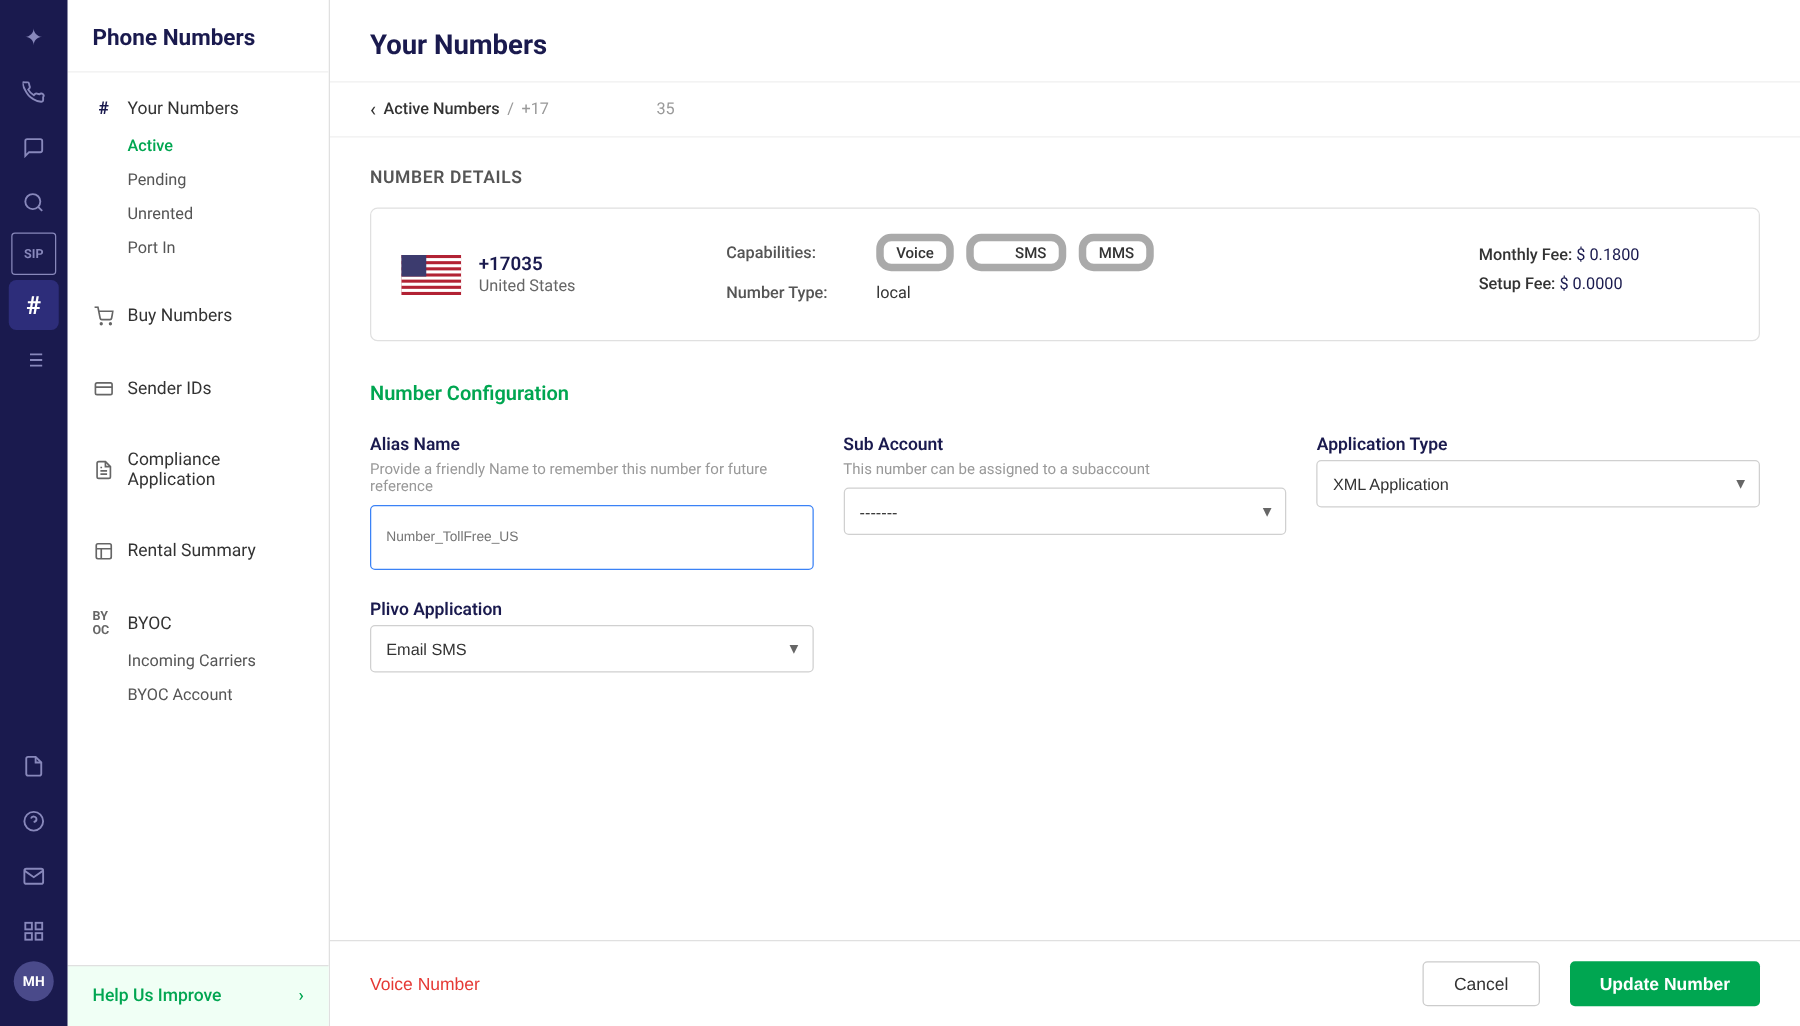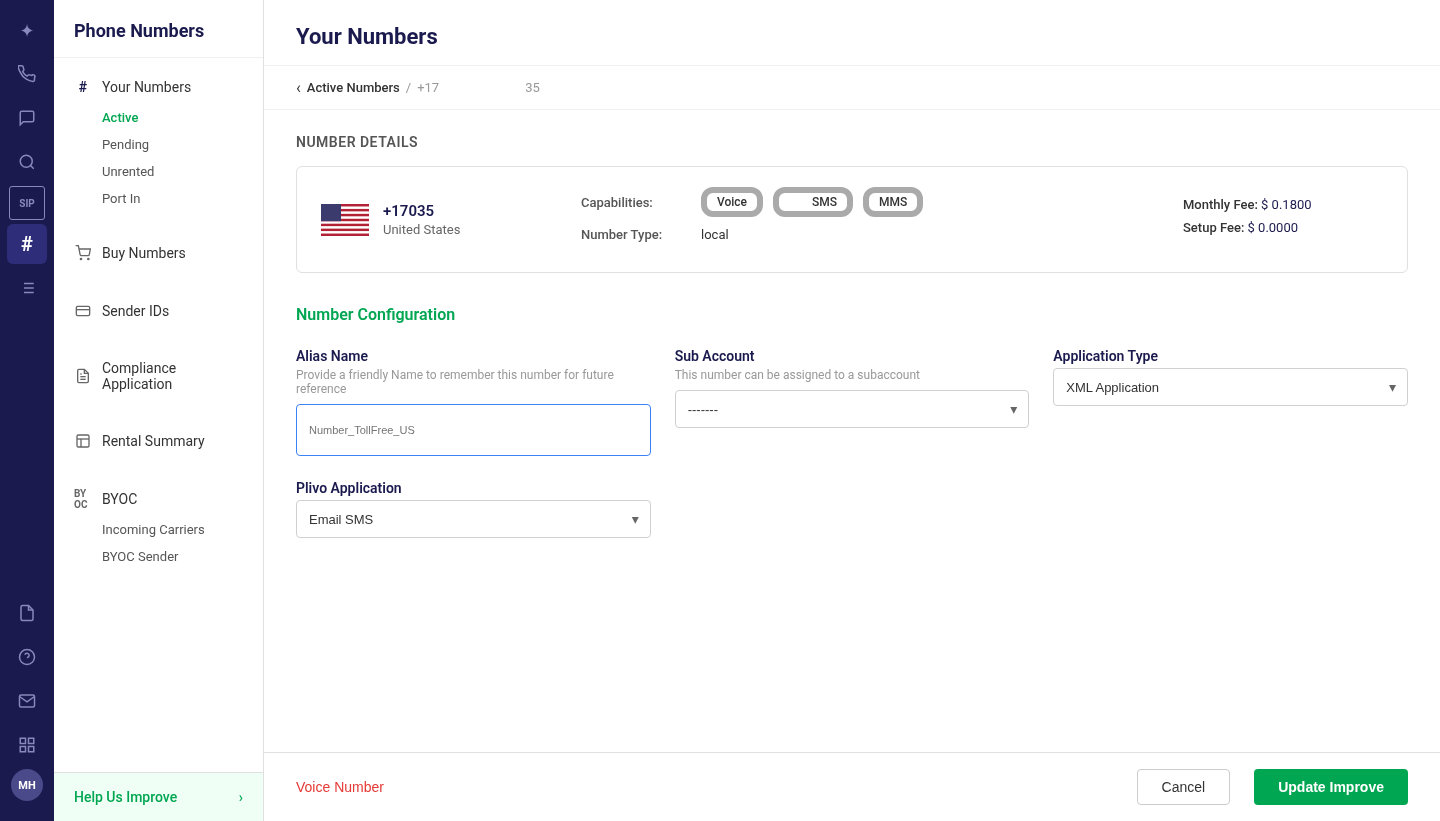--- a/index.html
+++ b/index.html
@@ -477,21 +477,21 @@
       <span>Rental Summary</span>
     </div>
   </div>
 
   <div class="sidebar-section">
     <div class="sidebar-item">
       <span class="item-icon" style="font-size:10px;font-weight:bold;color:#666;">BY OC</span>
       <span>BYOC</span>
     </div>
     <div class="sidebar-sub-item">Incoming Carriers</div>
-    <div class="sidebar-sub-item">BYOC Sender</div>
+    <div class="sidebar-sub-item">BYOC Account</div>
   </div>
 
   <div class="sidebar-footer">
     <div class="sidebar-footer-item">
       <span>Help Us Improve</span>
       <span>›</span>
     </div>
   </div>
 </div>
 
@@ -602,16 +602,16 @@
           </div>
         </div>
       </div>
     </div>
   </div>
 
   <div class="page-footer">
     <button class="unrent-btn">Voice Number</button>
     <div class="footer-actions">
       <button class="cancel-btn">Cancel</button>
-      <button class="update-btn">Update Improve</button>
+      <button class="update-btn">Update Number</button>
     </div>
   </div>
 </div>
 
 </body></html>

